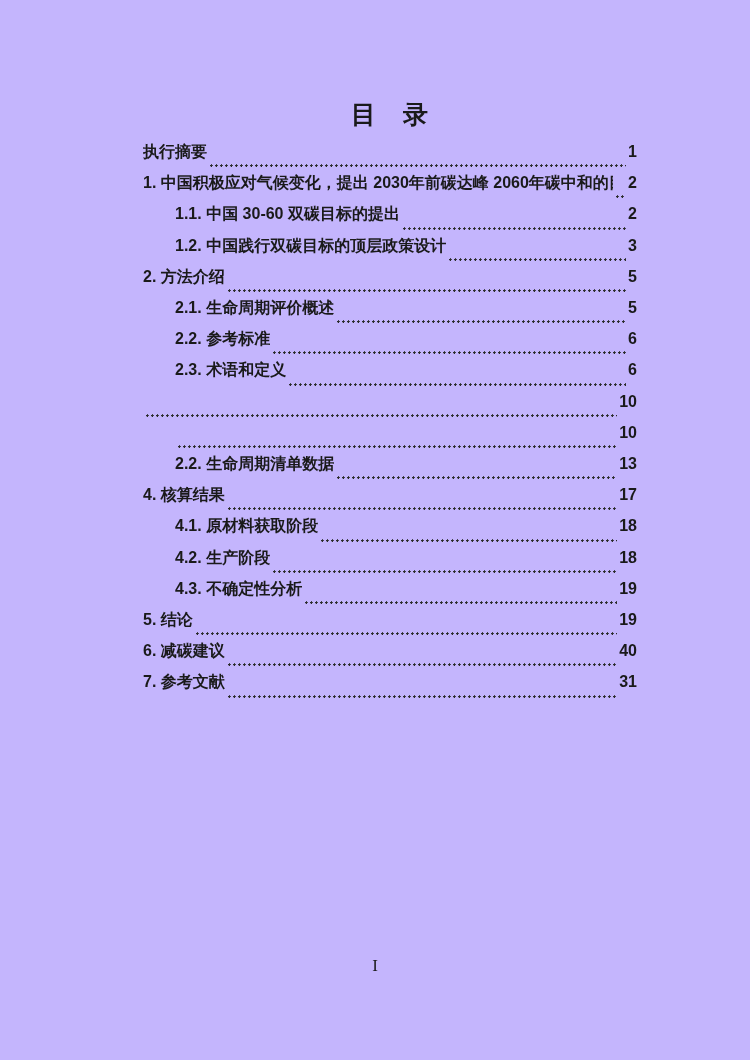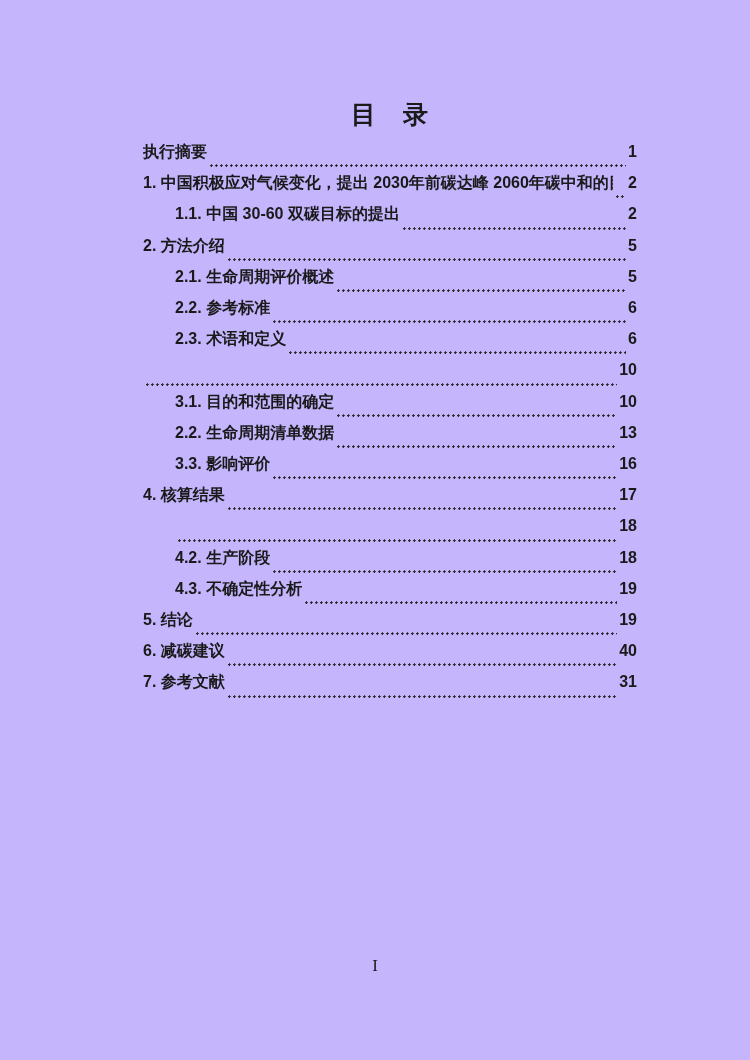--- a/index.html
+++ b/index.html
@@ -88,20 +88,25 @@
     <span class="toc-dots"></span>
     <span class="toc-page">2</span>
   </div>
 
   <div class="toc-row level-1">
     <span class="toc-label">1.1. 中国 30-60 双碳目标的提出</span>
     <span class="toc-dots"></span>
     <span class="toc-page">2</span>
   </div>
 
+  <div class="toc-row level-1">
+    <span class="toc-label">1.2. 中国践行双碳目标的顶层政策设计</span>
+    <span class="toc-dots"></span>
+    <span class="toc-page">3</span>
+  </div>
 
   <div class="toc-row level-0">
     <span class="toc-label">2. 方法介绍</span>
     <span class="toc-dots"></span>
     <span class="toc-page">5</span>
   </div>
 
   <div class="toc-row level-1">
     <span class="toc-label">2.1. 生命周期评价概述</span>
     <span class="toc-dots"></span>
@@ -119,44 +124,39 @@
     <span class="toc-dots"></span>
     <span class="toc-page">6</span>
   </div>
 
   <div class="toc-row level-0">
     <span class="toc-dots"></span>
     <span class="toc-page">10</span>
   </div>
 
   <div class="toc-row level-1">
-    <span class="toc-label">3.1. 目的和范围的确定</span>
     <span class="toc-dots"></span>
     <span class="toc-page">10</span>
   </div>
 
   <div class="toc-row level-1">
     <span class="toc-label">2.2. 生命周期清单数据</span>
     <span class="toc-dots"></span>
     <span class="toc-page">13</span>
   </div>
 
-  <div class="toc-row level-1">
-    <span class="toc-label">3.3. 影响评价</span>
-    <span class="toc-dots"></span>
-    <span class="toc-page">16</span>
-  </div>
 
   <div class="toc-row level-0">
     <span class="toc-label">4. 核算结果</span>
     <span class="toc-dots"></span>
     <span class="toc-page">17</span>
   </div>
 
   <div class="toc-row level-1">
+    <span class="toc-label">4.1. 原材料获取阶段</span>
     <span class="toc-dots"></span>
     <span class="toc-page">18</span>
   </div>
 
   <div class="toc-row level-1">
     <span class="toc-label">4.2. 生产阶段</span>
     <span class="toc-dots"></span>
     <span class="toc-page">18</span>
   </div>
 

